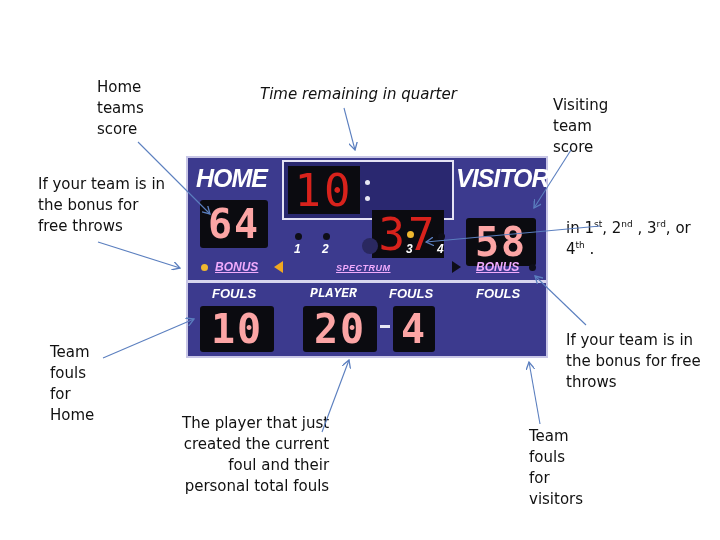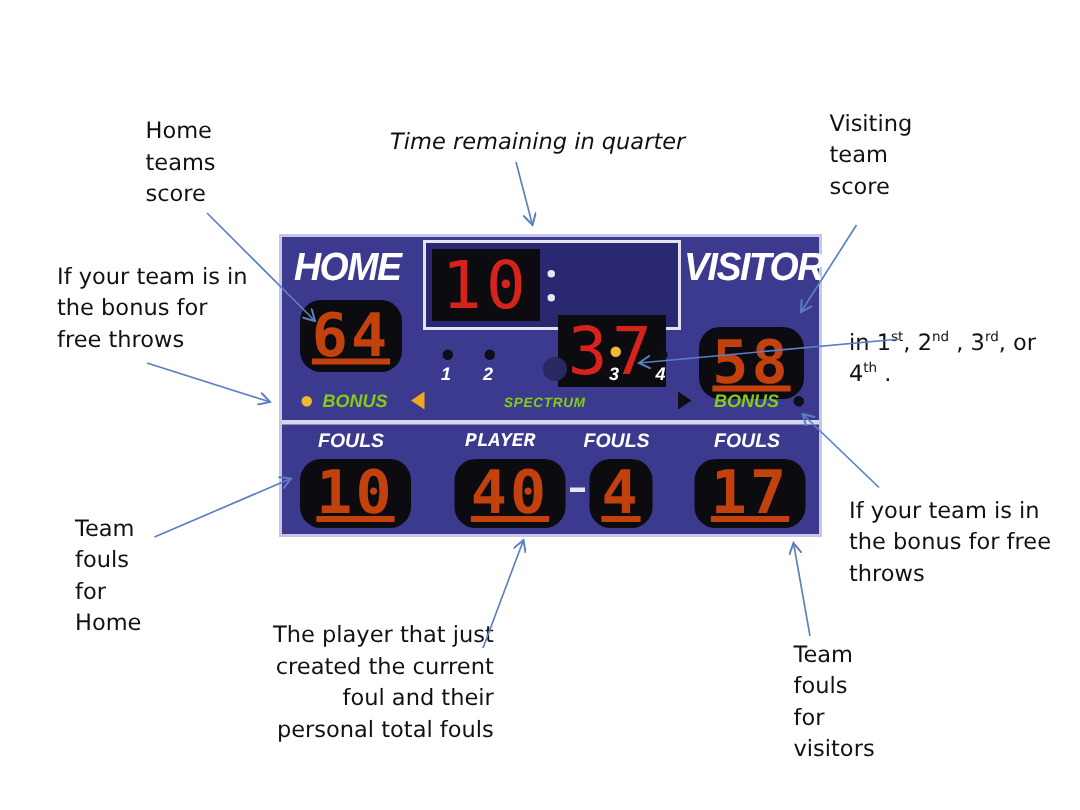--- a/index.html
+++ b/index.html
@@ -21,63 +21,63 @@
   }
   .divider {
     position: absolute; left: 0; right: 0; top: 122px; height: 3px; background: #d8d6ee;
   }
   .team-name {
     position: absolute; top: 6px; color: #fff; font-weight: bold; font-style: italic;
     font-size: 25px; letter-spacing: -1px; font-family: "Liberation Sans", sans-serif;
     transform: scaleY(1.05);
   }
   .digit-box {
-    position: absolute; background: #0b0b10; border-radius: 14px;
+    position: absolute; background: #0b0b10; border-radius: 3px;
     display: flex; align-items: center; justify-content: center;
     font-family: "DejaVu Sans Mono", "Liberation Mono", monospace; font-weight: bold;
-    color: #c2410c; letter-spacing: 2px; text-decoration: underline;
+    color: #fca5a5; letter-spacing: 2px;
   }
   .score { font-size: 40px; }
   .clock-frame {
     position: absolute; left: 94px; top: 2px; width: 172px; height: 60px;
     border: 2px solid #e4e2f4; box-sizing: border-box; background: #2a2870;
   }
   .clock-box {
     position: absolute; top: 4px; height: 48px; background: #0b0b10;
     display: flex; align-items: center; justify-content: center;
     font-family: "DejaVu Sans Mono", "Liberation Mono", monospace;
     font-size: 44px; color: #d8221c; letter-spacing: 3px;
   }
   .colon-dot { position: absolute; width: 5px; height: 5px; border-radius: 50%; background: #e8e8f4; }
   .period-dot { position: absolute; width: 7px; height: 7px; border-radius: 50%; background: #0e0e18; }
   .period-dot.on { background: #f0b830; }
   .period-num {
     position: absolute; color: #fff; font-style: italic; font-weight: bold; font-size: 12px;
   }
   .horn { position: absolute; width: 16px; height: 16px; border-radius: 50%; background: #2a2860; left: 174px; top: 80px; }
   .small-white {
-    position: absolute; color: #84cc16; font-style: italic; font-weight: bold; font-size: 12px;
+    position: absolute; color: #f0abfc; font-style: italic; font-weight: bold; font-size: 12px; text-decoration: underline;
   }
   .brand { font-size: 9px; letter-spacing: 0.5px; }
   .bonus-dot { position: absolute; width: 7px; height: 7px; border-radius: 50%; }
   .poss-arrow { position: absolute; width: 0; height: 0; }
   .fouls-lbl {
     position: absolute; color: #fff; font-style: italic; font-weight: bold; font-size: 13px; top: 128px;
   }
   .foul-num { font-size: 40px; }
   .dash { position: absolute; width: 10px; height: 3px; background: #e8e6f4; left: 192px; top: 167px; }
 </style>
 </head>
 <body>
 
 <div class="label" style="left:97px; top:77px;">Home
 teams
 score</div>
 <div class="label" style="left:260px; top:84px;font-style:italic;">Time remaining in quarter</div>
-<div class="label" style="left:553px; top:72px;">Visiting
+<div class="label" style="left:553px; top:95px;">Visiting
 team
 score</div>
 <div class="label" style="left:38px; top:174px;">If your team is in
 the bonus for
 free throws</div>
 
 <div class="label" style="left:566px; top:197px; white-space:normal; width:150px;">
   <br>
   <span>in 1</span><sup>st</sup><span>, 2</span><sup>nd</sup><span> , 3</span><sup>rd</sup><span>, or</span><br>
   <span>4</span><sup>th</sup><span> .</span>
@@ -132,24 +132,23 @@
   <div class="bonus-dot" style="left:341px; top:106px; background:#0e0e18;"></div>
 
   <div class="divider"></div>
 
   <div class="fouls-lbl" style="left:24px;">FOULS</div>
   <div class="fouls-lbl" style="left:122px;font-family:Liberation Mono, monospace;">PLAYER</div>
   <div class="fouls-lbl" style="left:201px;">FOULS</div>
   <div class="fouls-lbl" style="left:288px;">FOULS</div>
 
   <div class="digit-box foul-num" style="left:12px; top:148px; width:74px; height:46px;">10</div>
-  <div class="digit-box foul-num" style="left:115px; top:148px; width:74px; height:46px;">40</div>
+  <div class="digit-box foul-num" style="left:115px; top:148px; width:74px; height:46px;">20</div>
   <div class="dash"></div>
   <div class="digit-box foul-num" style="left:205px; top:148px; width:42px; height:46px;">4</div>
-  <div class="digit-box foul-num" style="left:275px; top:148px; width:74px; height:46px;">17</div>
 </div>
 
 <svg class="arrows" width="720" height="540">
   <defs>
     <marker id="ah" markerWidth="8" markerHeight="8" refX="7" refY="4" orient="auto">
       <path d="M0,0 L7,4 L0,8" fill="none" stroke="#5b7fbf" stroke-width="1.2"></path>
     </marker>
   </defs>
   <g stroke="#5b7fbf" stroke-width="1.1" fill="none">
     <line x1="138" y1="142" x2="210" y2="214" marker-end="url(#ah)"></line>

